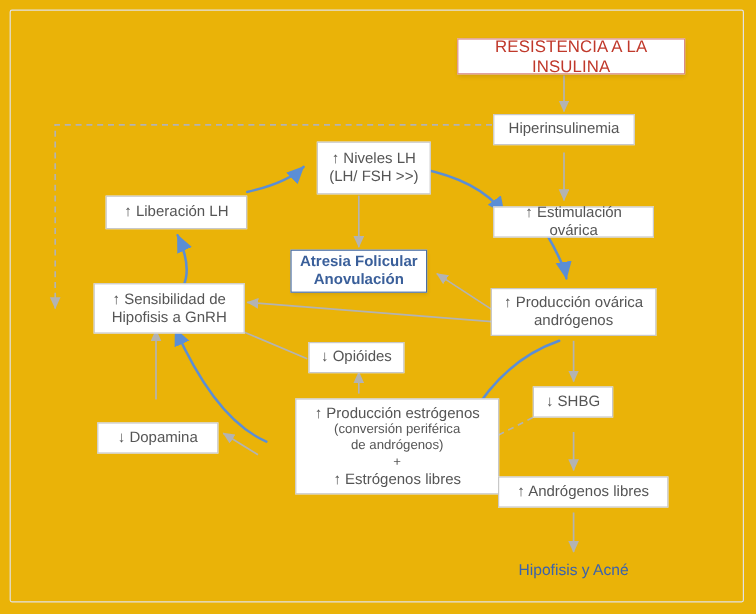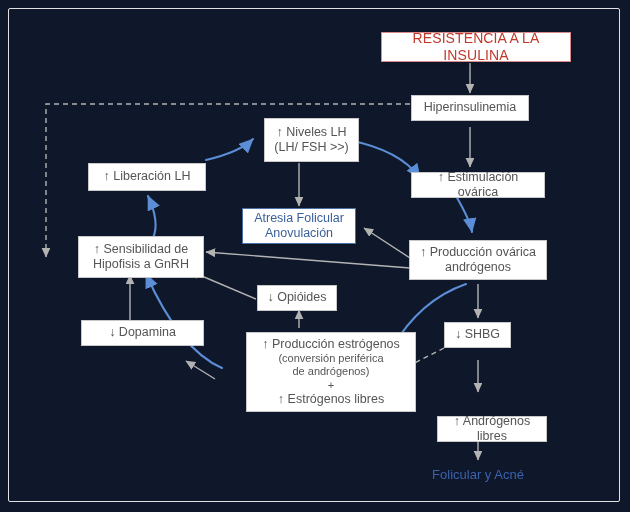--- a/index.html
+++ b/index.html
@@ -1,20 +1,20 @@
 <!DOCTYPE html>
 <html><head>
 <meta charset="utf-8">
 <style>
   html,body{margin:0;padding:0;background:#ffffff;}
   body{font-family:"Liberation Sans","DejaVu Sans",sans-serif;}
   #canvas{
     position:relative;
     width:630px;height:512px;
-    background:#0f172a;
+    background:#eab308;
     overflow:hidden;
   }
   #frame{
     position:absolute;left:8px;top:8px;
     width:612px;height:494px;
     border:1px solid #e2e2e2;
     border-radius:2px;
     box-sizing:border-box;
   }
   svg#wires{position:absolute;left:0;top:0;width:630px;height:512px;}
@@ -105,40 +105,40 @@
 
   <div class="node" style="left:411px;top:95px;width:118px;height:26px;">Hiperinsulinemia</div>
 
   <div class="node" style="left:252px;top:118px;width:95px;height:44px;margin-left:12px;">↑ Niveles LH
 (LH/ FSH &gt;&gt;)</div>
 
   <div class="node" style="left:88px;top:163px;width:118px;height:28px;">↑ Liberación LH</div>
 
   <div class="node" style="left:411px;top:172px;width:134px;height:26px;">↑ Estimulación ovárica</div>
 
-  <div class="node accent-blue" style="left:242px;top:208px;width:114px;height:36px;">Atresia Folicular
+  <div class="node accent-blue" style="left:242px;top:208px;width:114px;height:36px;font-weight:bold;">Atresia Folicular
 Anovulación</div>
 
   <div class="node" style="left:78px;top:236px;width:126px;height:42px;">↑ Sensibilidad de
 Hipofisis a GnRH</div>
 
   <div class="node" style="left:409px;top:240px;width:138px;height:40px;">↑ Producción ovárica
 andrógenos</div>
 
   <div class="node" style="left:257px;top:285px;width:80px;height:26px;">↓ Opióides</div>
 
   <div class="node" style="left:444px;top:322px;width:67px;height:26px;">↓ SHBG</div>
 
-  <div class="node" style="left:81px;top:320px;width:123px;height:26px;">↓ Dopamina</div>
+  <div class="node" style="left:81px;top:352px;width:101px;height:26px;">↓ Dopamina</div>
 
   <div class="node" style="left:214px;top:332px;width:170px;height:80px;flex-direction:column;justify-content:center;margin-left:32px;">
     <span>↑ Producción estrógenos</span>
     <span class="sub">(conversión periférica</span>
     <span class="sub">de andrógenos)</span>
     <span class="sub">+</span>
     <span>↑ Estrógenos libres</span>
   </div>
 
-  <div class="node" style="left:415px;top:416px;width:110px;height:26px;margin-left:22px;">↑ Andrógenos libres</div>
+  <div class="node" style="left:415px;top:397px;width:142px;height:26px;">↑ Andrógenos libres</div>
 
-  <div class="plain-label" style="left:408px;top:464px;width:140px;height:20px;">Folicular y Acné</div>
+  <div class="plain-label" style="left:408px;top:464px;width:140px;height:20px;">Hipofisis y Acné</div>
 
 </div>
 
 </body></html>

